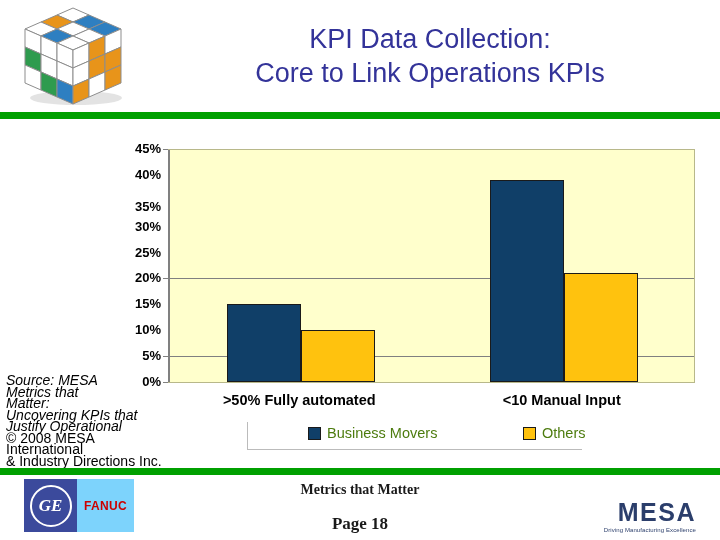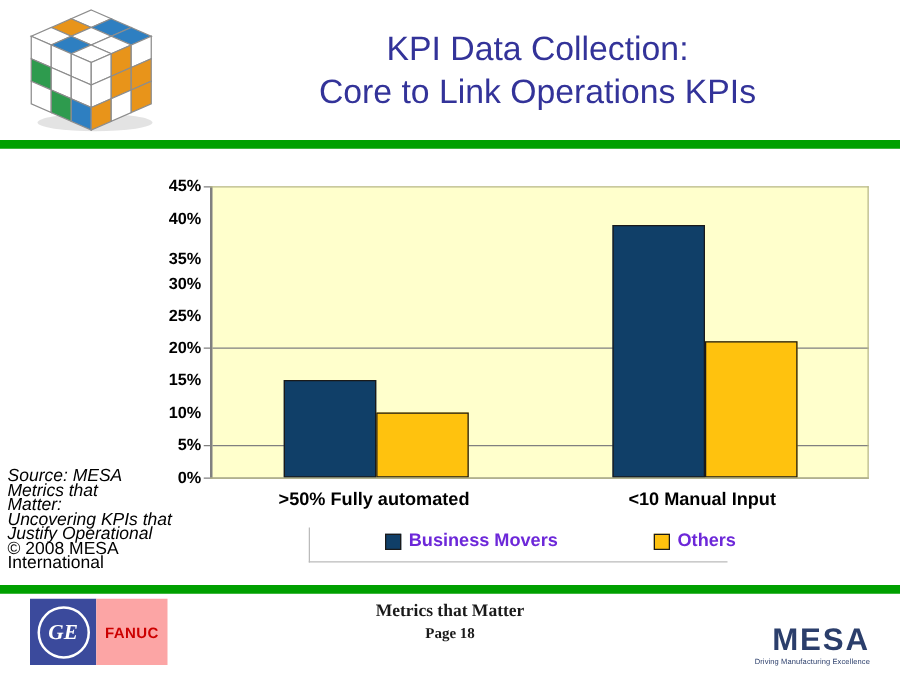--- a/index.html
+++ b/index.html
@@ -133,22 +133,22 @@
     border-bottom: 1px solid #bbbbbb;
     box-sizing: border-box;
   }
   .legend-entry {
     position: absolute;
     top: 3px;
     display: flex;
     align-items: center;
     gap: 6px;
     font-size: 14.5px;
-    font-weight: bold;
-    color: #6d28d9;
+    font-weight: normal;
+    color: #4d7c0f;
     white-space: nowrap;
     padding-left: 10px;
   }
   .swatch {
     width: 13px; height: 13px;
     border: 1px solid #1a1a1a;
     box-sizing: border-box;
     display: inline-block;
   }
 
@@ -191,21 +191,21 @@
     align-items: center;
     justify-content: center;
     color: #ffffff;
     font-family: "Liberation Serif", serif;
     font-style: italic;
     font-size: 17px;
     font-weight: bold;
   }
   #fanuc-box {
     width: 57px; height: 53px;
-    background: #fca5a5;
+    background: #7dd3fc;
     display: flex;
     align-items: center;
     justify-content: center;
   }
   #fanuc-text {
     color: #cc0000;
     font-size: 12px;
     font-weight: bold;
     letter-spacing: 0.3px;
   }
@@ -216,21 +216,22 @@
     text-align: center;
     font-family: Liberation Serif, serif;
   }
   #footer-title {
     font-size: 14px;
     font-weight: bold;
     color: #1a1a1a;
     line-height: 18px;
   }
   #footer-page {
-    font-size: 12px;
+    margin-top: 15px;
+    font-size: 17px;
     font-weight: bold;
     color: #1a1a1a;
   }
   #mesa-logo {
     position: absolute;
     right: 24px; top: 24px;
     width: 115px;
     text-align: right;
     color: #2b3e6b;
   }
@@ -363,20 +364,21 @@
     <div class="xlabel" style="left: 411.75px; width: 300px;">&lt;10 Manual Input</div>
   </div>
 
 <div id="source-note">
   <div class="src-italic">Source: MESA</div>
   <div class="src-italic">Metrics that</div>
   <div class="src-italic">Matter:</div>
   <div class="src-italic">Uncovering KPIs that</div>
   <div class="src-italic">Justify Operational</div>
   <div>© 2008 MESA International</div>
+  <div>&amp; Industry Directions Inc.</div>
 </div>
 
 <div id="green-rule-bottom"></div>
 
 <div id="footer">
 
   <div id="gefanuc">
     <div id="ge-box">
       <div id="ge-circle">GE</div>
     </div>

